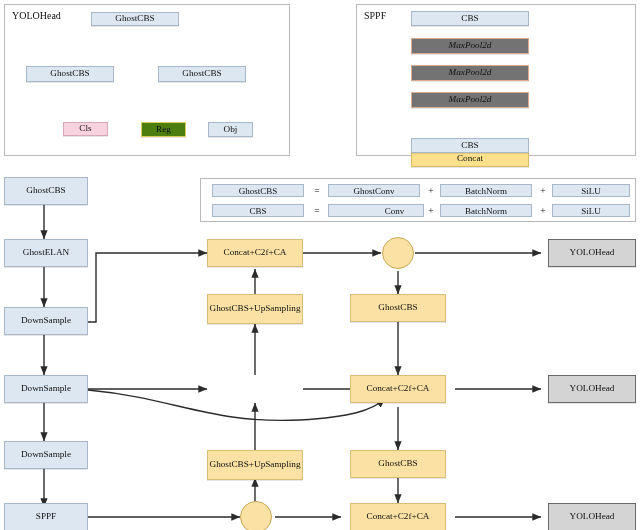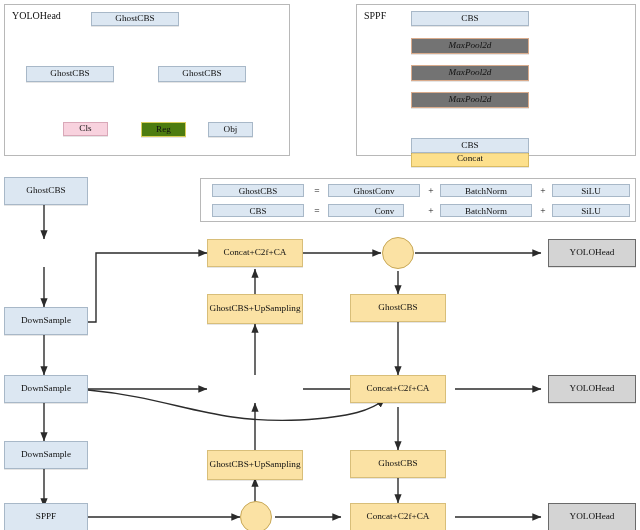--- a/index.html
+++ b/index.html
@@ -124,27 +124,28 @@
   <div class="op" style="left:308px;top:184px;width:18px;height:13px;">=</div>
   <div class="legend-cell" style="left:328px;top:184px;width:92px;height:13px;text-align:right;">GhostConv</div>
   <div class="op" style="left:422px;top:184px;width:18px;height:13px;">+</div>
   <div class="legend-cell" style="left:440px;top:184px;width:92px;height:13px;">BatchNorm</div>
   <div class="op" style="left:534px;top:184px;width:18px;height:13px;">+</div>
   <div class="legend-cell" style="left:534px;top:184px;width:0px;height:0px;opacity:0;">SiLU</div>
   <div class="legend-cell" style="left:552px;top:184px;width:78px;height:13px;">SiLU</div>
 
   <div class="legend-cell" style="left:212px;top:204px;width:92px;height:13px;">CBS</div>
   <div class="op" style="left:308px;top:204px;width:18px;height:13px;">=</div>
-  <div class="legend-cell" style="left:328px;top:204px;width:76px;height:13px;padding-left:37px;">Conv</div>
+  <div class="legend-cell" style="left:328px;top:204px;width:96px;height:13px;padding-left:37px;">Conv</div>
   <div class="op" style="left:422px;top:204px;width:18px;height:13px;">+</div>
   <div class="legend-cell" style="left:440px;top:204px;width:92px;height:13px;">BatchNorm</div>
   <div class="op" style="left:534px;top:204px;width:18px;height:13px;">+</div>
   <div class="legend-cell" style="left:552px;top:204px;width:78px;height:13px;">SiLU</div>
 
   <div class="node blue" style="left:4px;top:177px;width:84px;height:28px;">GhostCBS</div>
+  <div class="node blue" style="left:4px;top:239px;width:84px;height:28px;">GhostELAN</div>
   <div class="node blue" style="left:4px;top:307px;width:84px;height:28px;">DownSample</div>
   <div class="node blue" style="left:4px;top:375px;width:84px;height:28px;">DownSample</div>
   <div class="node blue" style="left:4px;top:441px;width:84px;height:28px;">DownSample</div>
   <div class="node blue" style="left:4px;top:503px;width:84px;height:28px;">SPPF</div>
 
   <div class="node yellow" style="left:207px;top:239px;width:96px;height:28px;">Concat+C2f+CA</div>
   <div class="node yellow" style="left:207px;top:294px;width:96px;height:30px;padding:0 6px;">GhostCBS+UpSampling</div>
   <div class="node yellow" style="left:207px;top:450px;width:96px;height:30px;padding:0 6px;">GhostCBS+UpSampling</div>
 
   <div class="node yellow" style="left:350px;top:294px;width:96px;height:28px;">GhostCBS</div>

